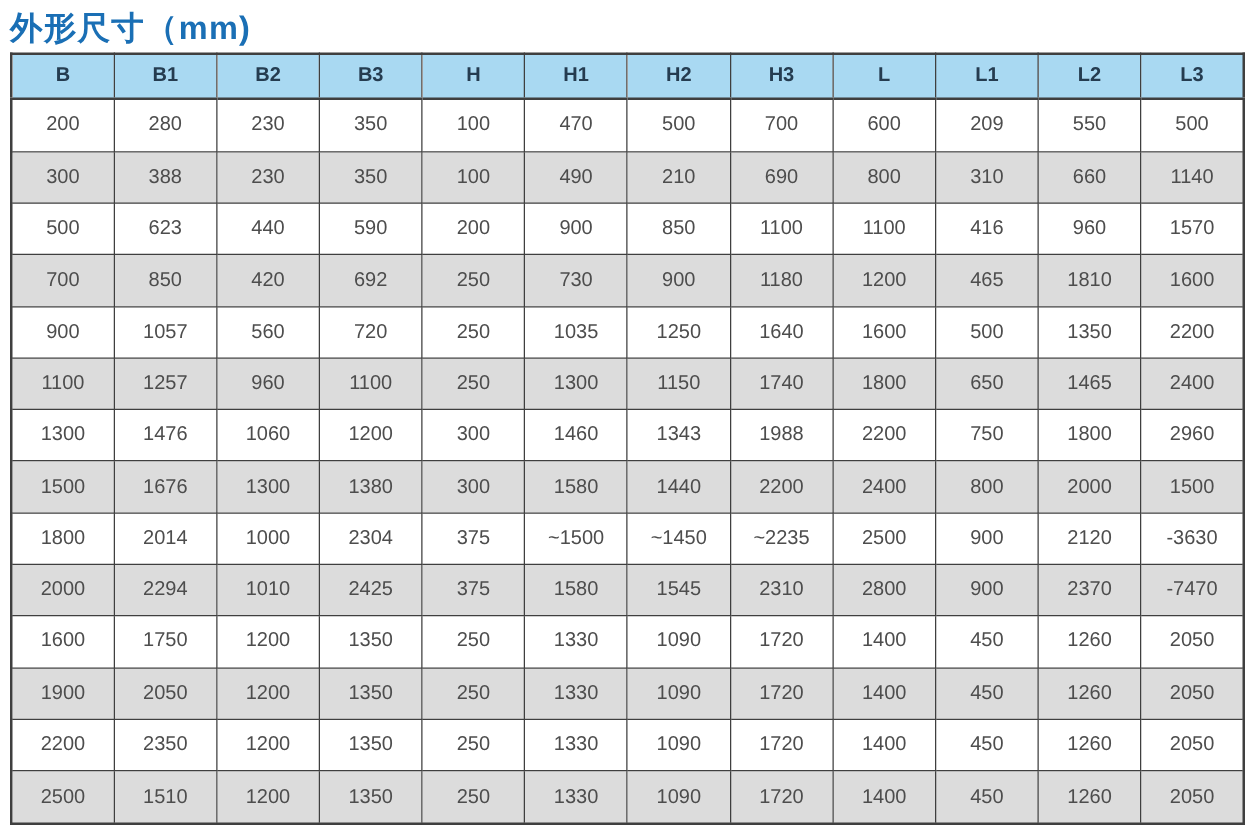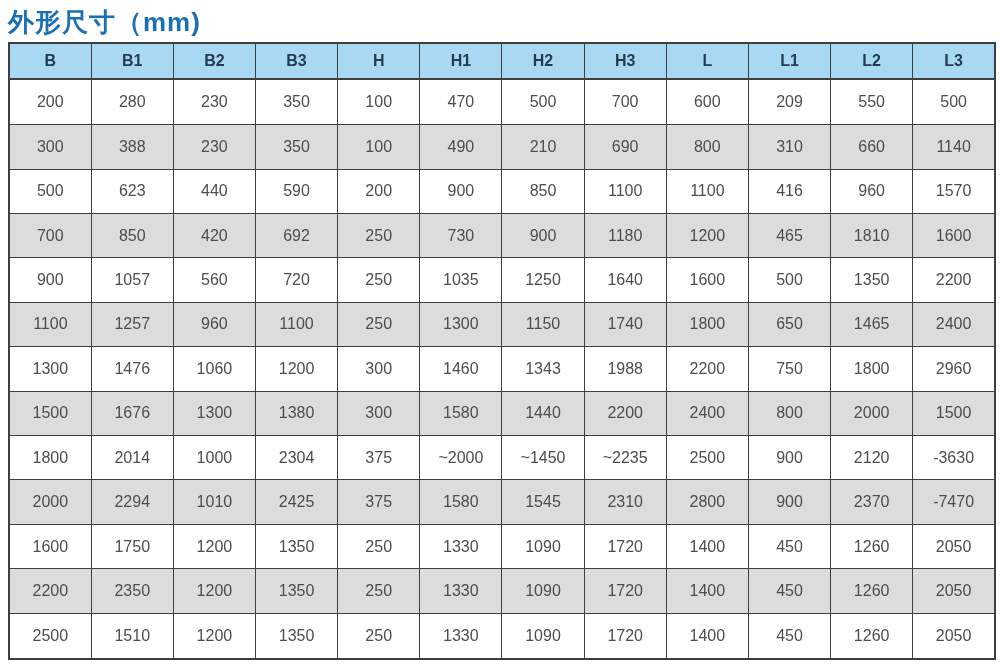--- a/index.html
+++ b/index.html
@@ -206,21 +206,21 @@
           <td>800</td>
           <td>2000</td>
           <td>1500</td>
         </tr>
         <tr>
           <td>1800</td>
           <td>2014</td>
           <td>1000</td>
           <td>2304</td>
           <td>375</td>
-          <td>~2000</td>
+          <td>~1500</td>
           <td>~1450</td>
           <td>~2235</td>
           <td>2500</td>
           <td>900</td>
           <td>2120</td>
           <td>-3630</td>
         </tr>
         <tr>
           <td>2000</td>
           <td>2294</td>
@@ -243,20 +243,34 @@
           <td>250</td>
           <td>1330</td>
           <td>1090</td>
           <td>1720</td>
           <td>1400</td>
           <td>450</td>
           <td>1260</td>
           <td>2050</td>
         </tr>
         <tr>
+          <td>1900</td>
+          <td>2050</td>
+          <td>1200</td>
+          <td>1350</td>
+          <td>250</td>
+          <td>1330</td>
+          <td>1090</td>
+          <td>1720</td>
+          <td>1400</td>
+          <td>450</td>
+          <td>1260</td>
+          <td>2050</td>
+        </tr>
+        <tr>
           <td>2200</td>
           <td>2350</td>
           <td>1200</td>
           <td>1350</td>
           <td>250</td>
           <td>1330</td>
           <td>1090</td>
           <td>1720</td>
           <td>1400</td>
           <td>450</td>

